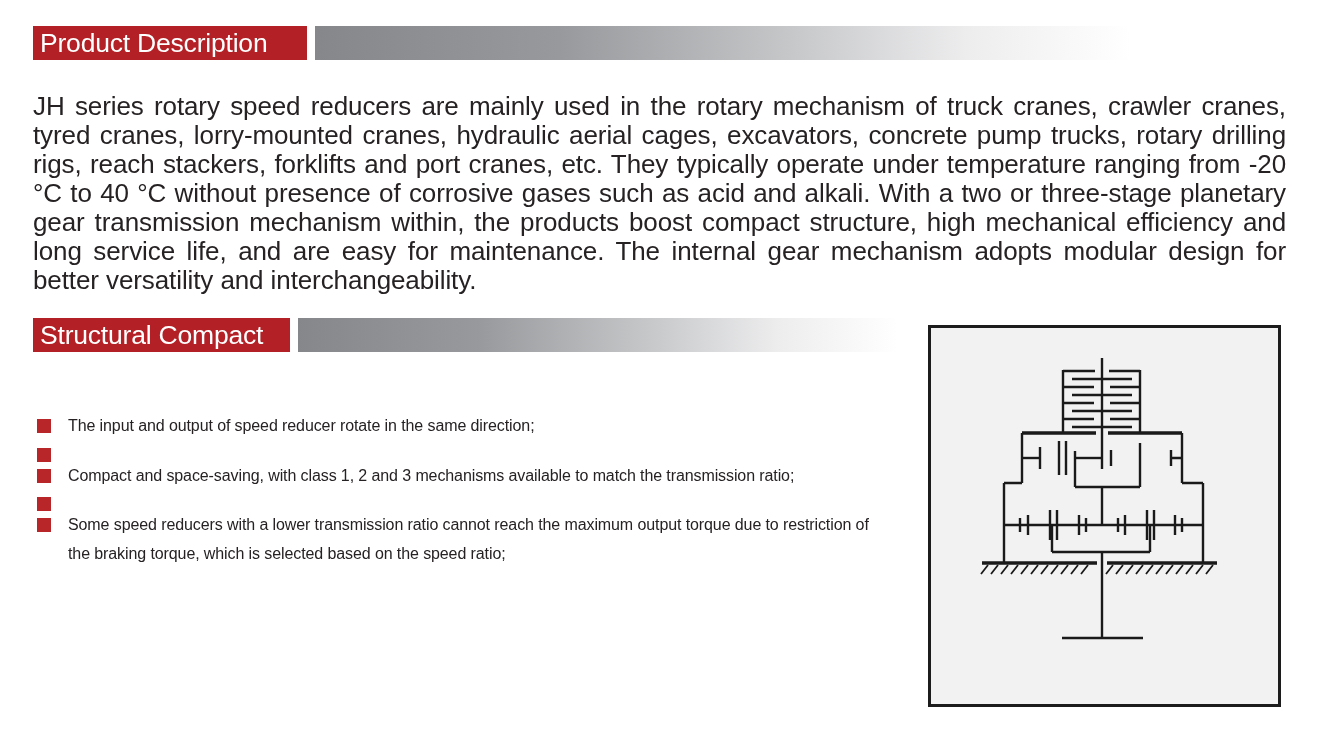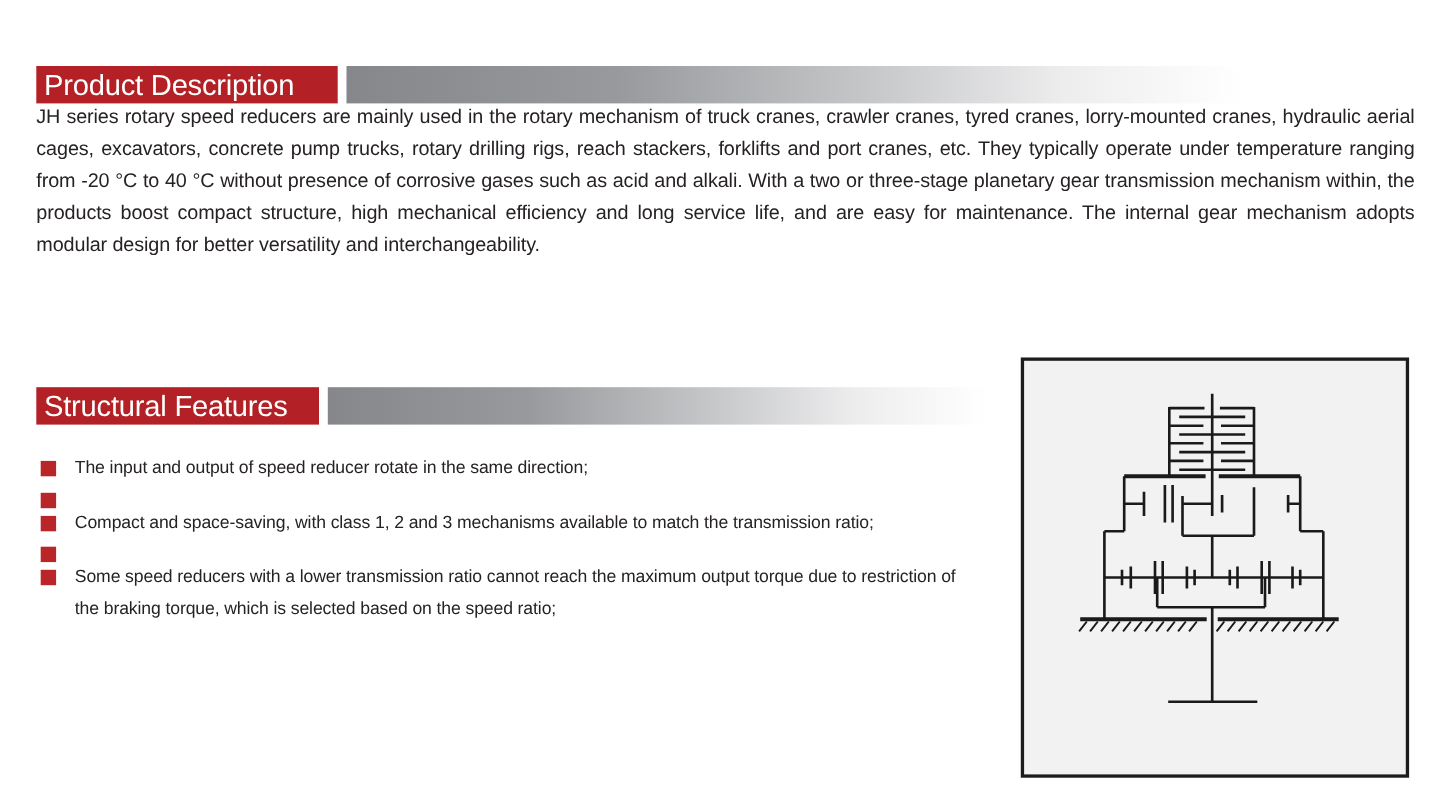--- a/index.html
+++ b/index.html
@@ -11,21 +11,20 @@
     overflow: hidden;
     position: relative;
   }
   .section-header {
     position: absolute;
     left: 33px;
     display: flex;
     align-items: stretch;
     gap: 8px;
     height: 34px;
-    margin-top: 34px;
   }
   .red-label {
     background: #b32025;
     color: #ffffff;
     font-size: 26.5px;
     line-height: 34px;
     padding: 0 10px 0 7px;
     white-space: nowrap;
     letter-spacing: -0.2px;
   }
@@ -36,21 +35,21 @@
     background: linear-gradient(90deg, #85878a 0%, #97999c 30%, #c9cacc 60%, #ededee 80%, #ffffff 100%);
   }
   .gradient-bar.g1 { width: 815px; }
   .gradient-bar.g2 { width: 600px; }
   #hdr1 { top: 26px; }
   #hdr2 { top: 318px; }
   .body-paragraph {
     position: absolute;
     left: 33px; top: 92px;
     width: 1253px;
-    font-size: 18px;
+    font-size: 26px;
     line-height: 29px;
     text-align: justify;
     letter-spacing: -0.1px;
   }
   .features-list {
     position: absolute;
     left: 37px; top: 412px;
     width: 838px;
     list-style: none;
     font-size: 16px;
@@ -80,21 +79,21 @@
 <body>
 
 <div class="section-header" id="hdr1">
   <div class="red-label w1">Product Description</div>
   <div class="gradient-bar g1"></div>
 </div>
 
 <p class="body-paragraph">JH series rotary speed reducers are mainly used in the rotary mechanism of truck cranes, crawler cranes, tyred cranes, lorry-mounted cranes, hydraulic aerial cages, excavators, concrete pump trucks, rotary drilling rigs, reach stackers, forklifts and port cranes, etc. They typically operate under temperature ranging from -20 °C to 40 °C without presence of corrosive gases such as acid and alkali. With a two or three-stage planetary gear transmission mechanism within, the products boost compact structure, high mechanical efficiency and long service life, and are easy for maintenance. The internal gear mechanism adopts modular design for better versatility and interchangeability.</p>
 
 <div class="section-header" id="hdr2">
-  <div class="red-label w2">Structural Features</div>
+  <div class="red-label w2">Structural Compact</div>
   <div class="gradient-bar g2"></div>
 </div>
 
 <ul class="features-list">
   <li>
     <span class="bullet"></span>
     <span>The input and output of speed reducer rotate in the same direction;</span>
   </li>
   <li>
     <span class="bullet"></span>

